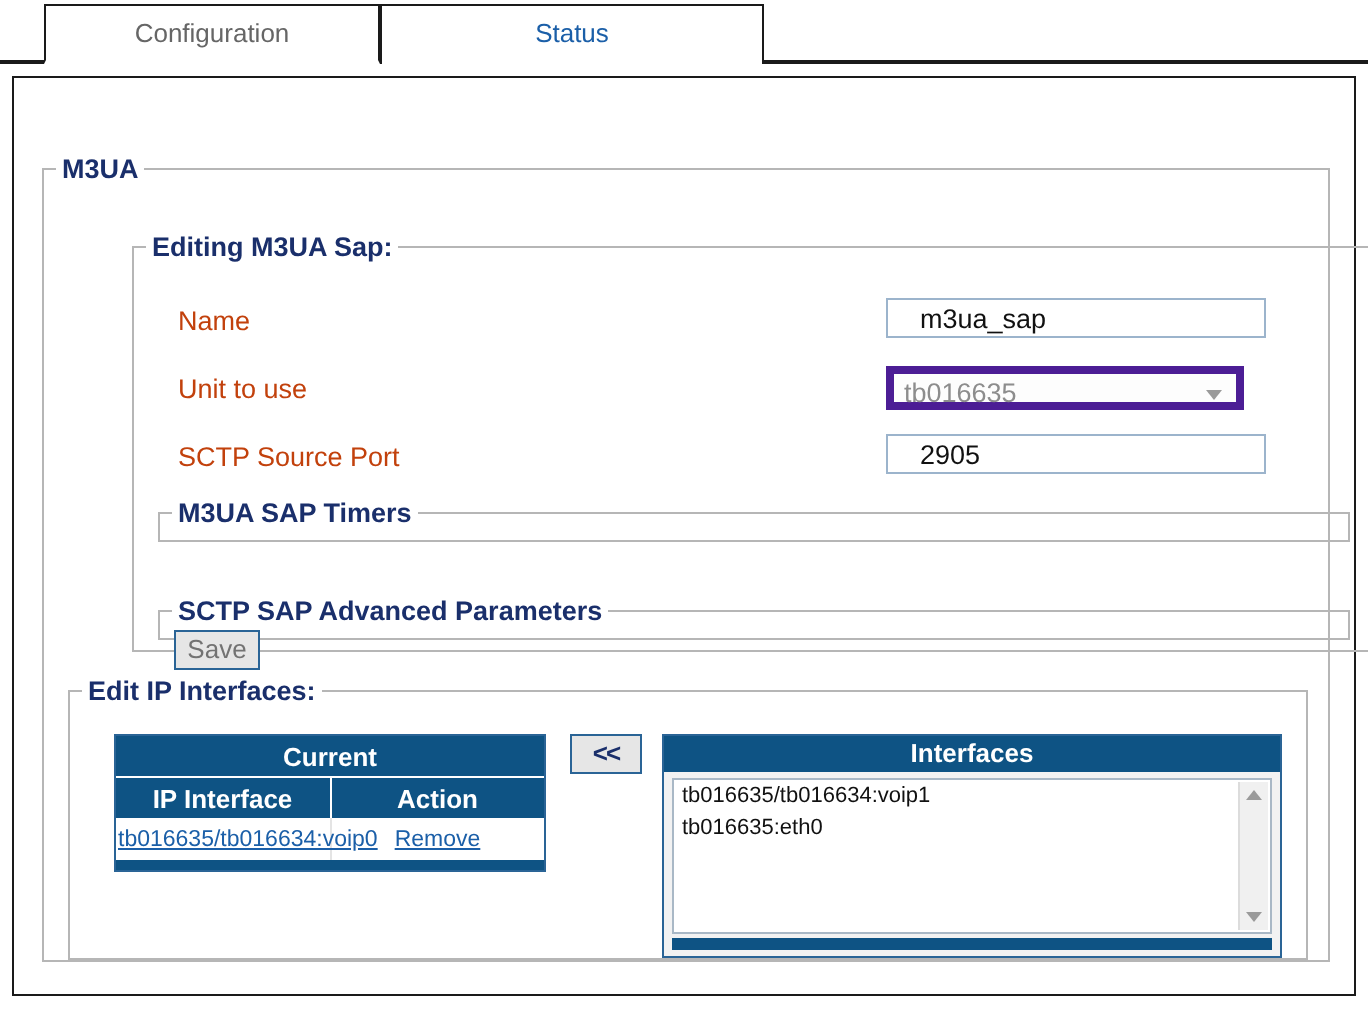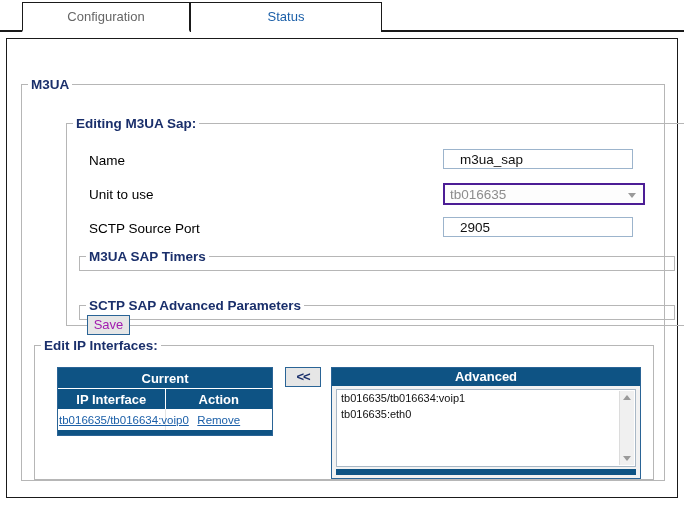--- a/index.html
+++ b/index.html
@@ -95,21 +95,21 @@
   .frow {
     position: absolute;
     left: 0;
     width: 100%;
     height: 26px;
   }
   .frow .lbl {
     position: absolute;
     left: 22px;
     top: 4px;
-    color: #000000;
+    color: #c2410c;
     font-size: 13.5px;
     white-space: nowrap;
   }
   .txtinput {
     position: absolute;
     left: 376px;
     top: 0;
     width: 190px;
     height: 20px;
     box-sizing: border-box;
@@ -118,24 +118,24 @@
     color: #111111;
     font-family: "Liberation Sans", sans-serif;
     font-size: 13.5px;
     padding: 1px 16px;
     outline: none;
   }
   .selwrap {
     position: absolute;
     left: 376px;
     top: 0;
-    width: 202px;
+    width: 179px;
     height: 22px;
     box-sizing: border-box;
-    border: 2px solid #4c1d95;
+    border: 4px solid #4c1d95;
     background: #fdfdfd;
   }
   .selwrap .selval {
     position: absolute;
     left: 5px;
     top: 2px;
     color: #8d8d8d;
     font-size: 13.5px;
   }
   .selwrap .caret {
@@ -147,21 +147,21 @@
     border-right: 4px solid transparent;
     border-top: 5px solid #9a9a9a;
   }
 
   
   .btn {
     position: absolute;
     box-sizing: border-box;
     background: #e6e6e6;
     border: 1px solid #2a6496;
-    color: #a21caf;
+    color: #737373;
     font-family: "Liberation Sans", sans-serif;
     font-size: 13px;
     text-align: center;
     cursor: pointer;
     padding: 0;
   }
   .btn-save {
     left: 20px;
     top: 184px;
     width: 43px;
@@ -383,21 +383,21 @@
               <tr class="footer">
                 <td colspan="2"></td>
               </tr>
             </tbody>
           </table>
         </div>
 
         <button class="btn btn-move">&lt;&lt;</button>
 
         <div class="available-box">
-          <div class="available-header">Advanced</div>
+          <div class="available-header">Interfaces</div>
           <div class="available-listbox">
             <div class="item">tb016635/tb016634:voip1</div>
             <div class="item">tb016635:eth0</div>
             <div class="scrollbar">
               <span class="scroll-arrow scroll-up"></span>
               <span class="scroll-arrow scroll-down"></span>
             </div>
           </div>
           <div class="available-footer"></div>
         </div>

